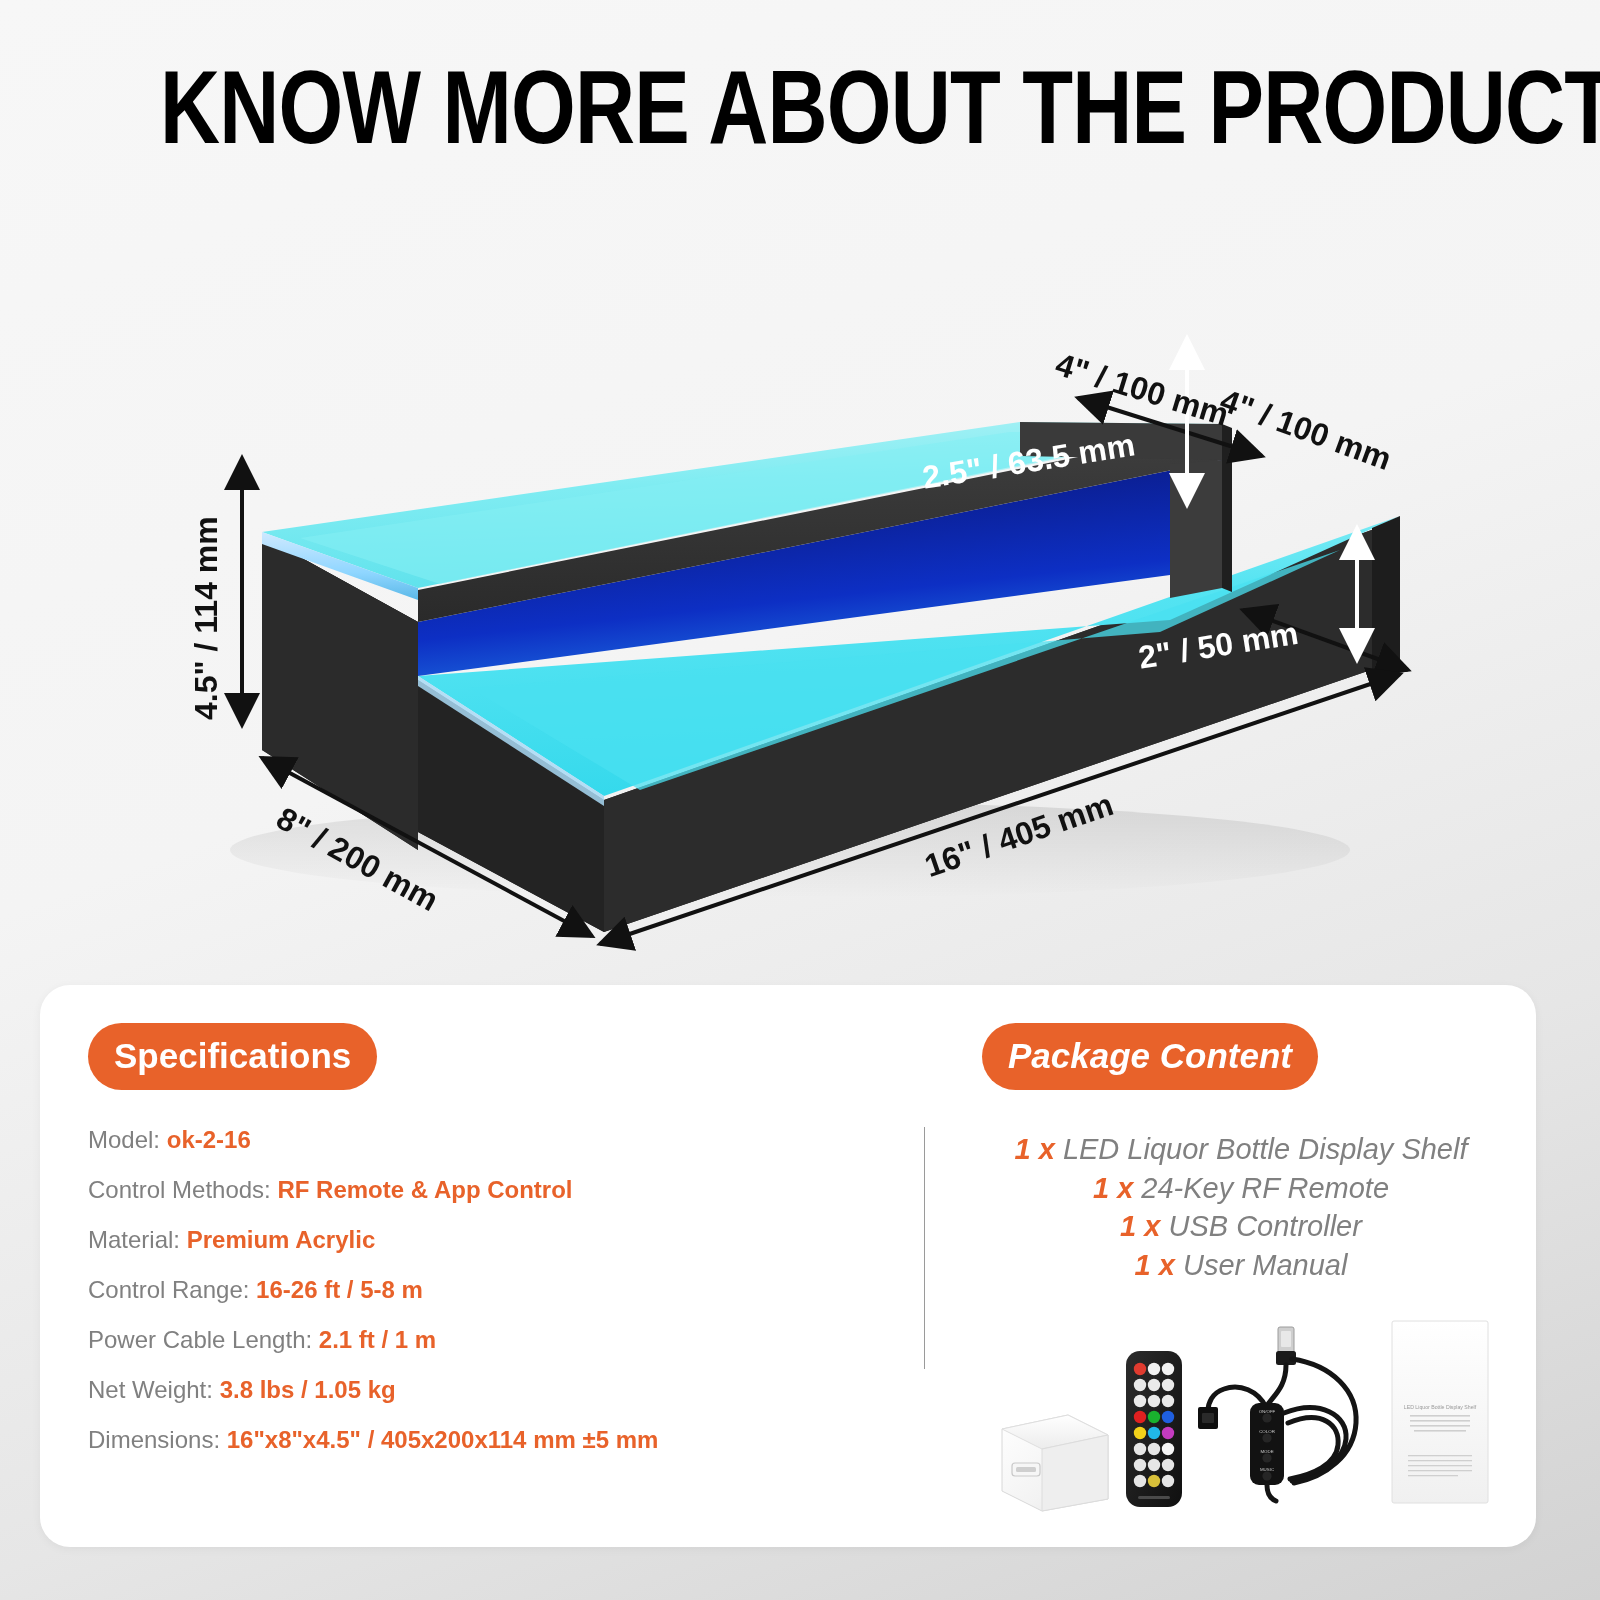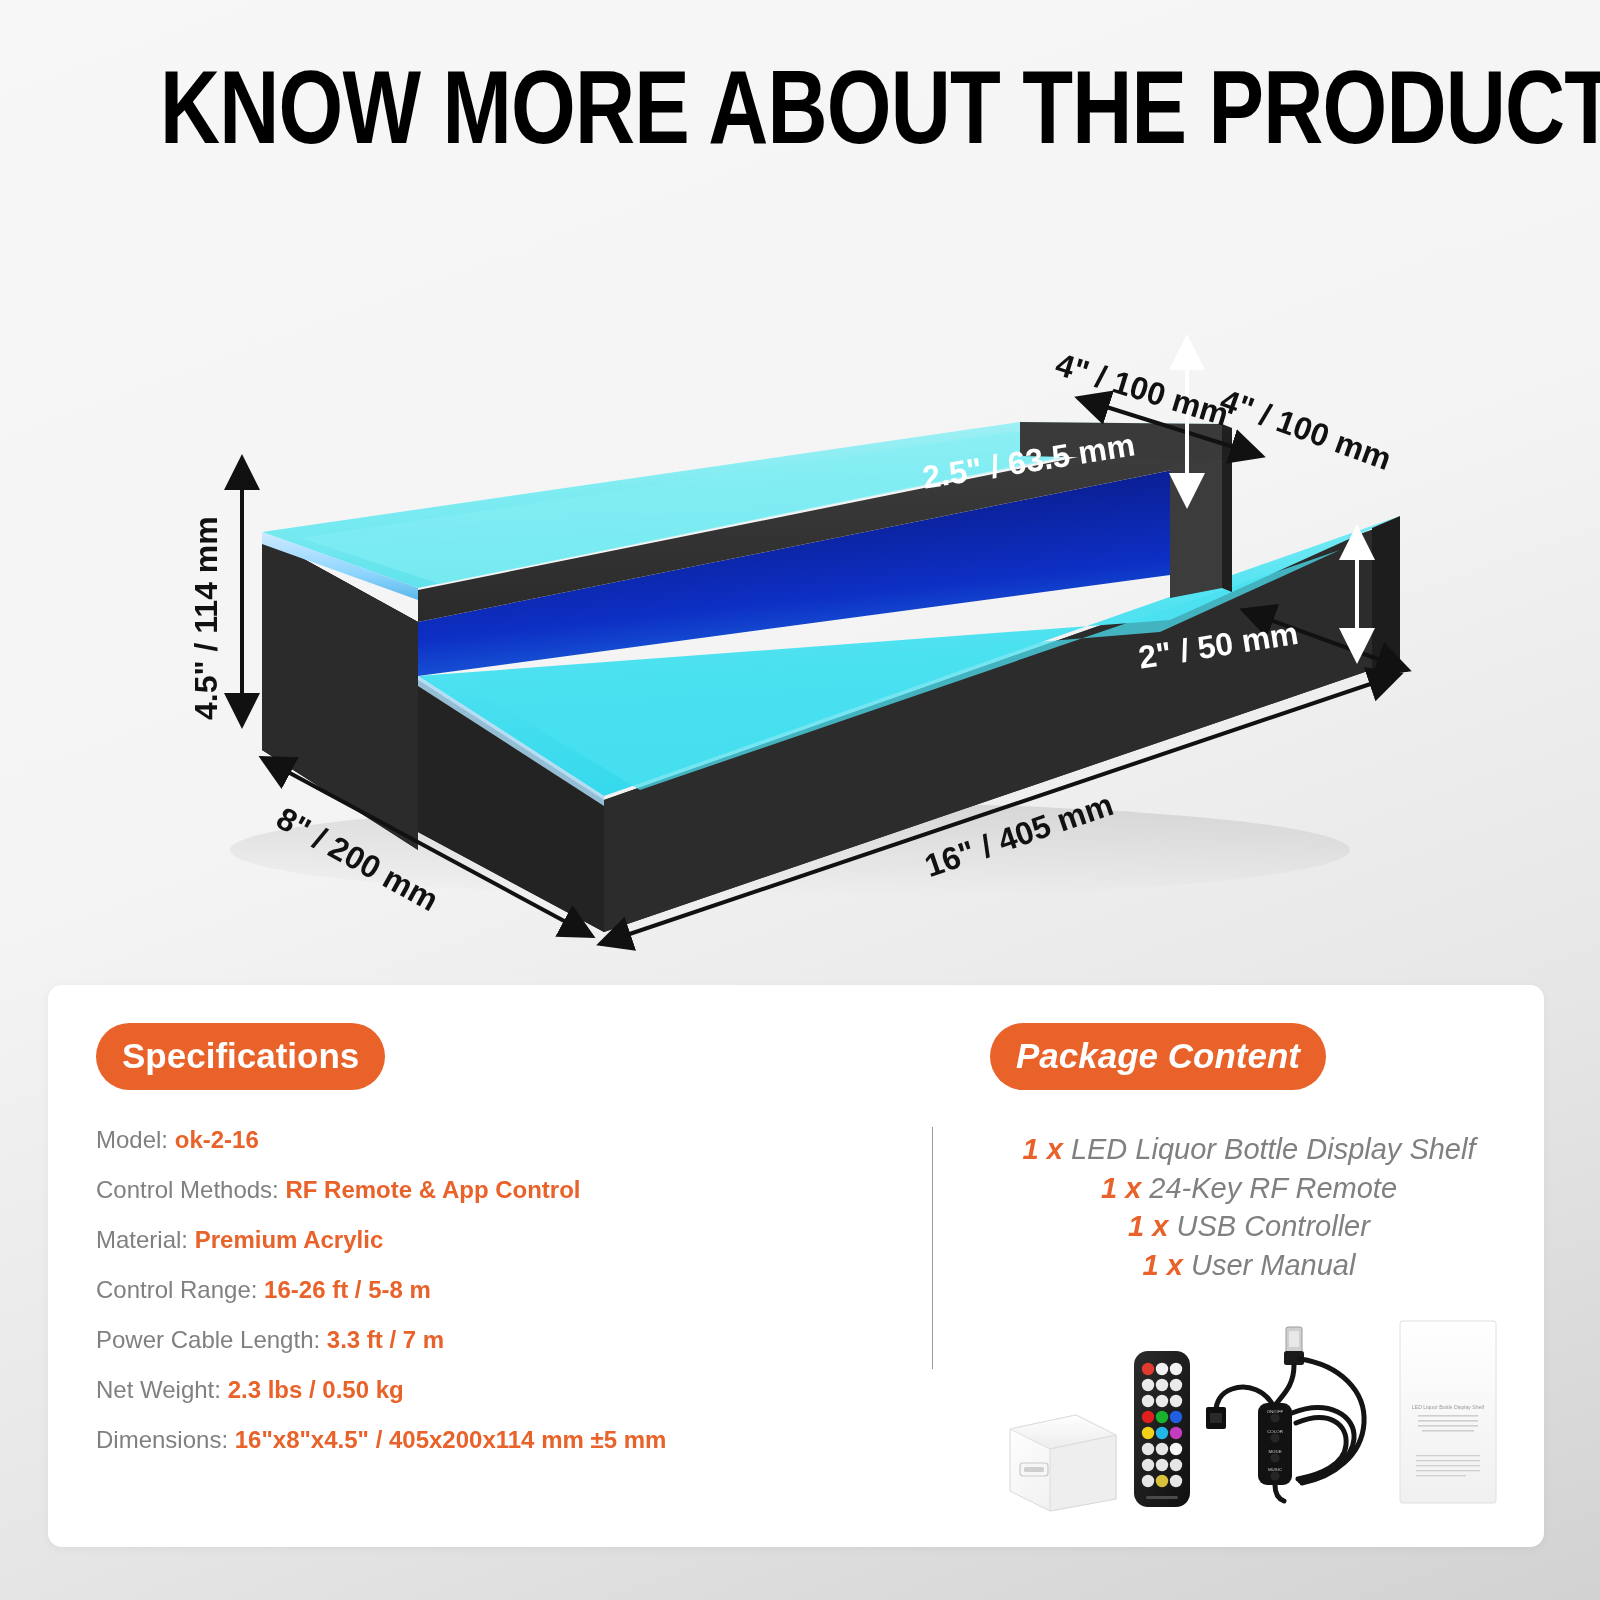--- a/index.html
+++ b/index.html
@@ -33,22 +33,22 @@
     position:absolute;
     font-family:"Liberation Sans",sans-serif;
     font-weight:bold;
     color:#111;
     white-space:nowrap;
   }
   .dim-label.white { color:#ffffff; }
 
   
   .card {
-    position:absolute; left:48px; top:985px; width:1496px; height:562px;
-    background:#ffffff; border-radius:14px;
+    position:absolute; left:40px; top:985px; width:1496px; height:562px;
+    background:#ffffff; border-radius:30px;
     box-shadow:0 2px 10px rgba(0,0,0,0.05);
   }
   .col-left  { position:absolute; left:48px; top:38px; width:820px; }
   .col-right { position:absolute; left:900px; top:38px; width:560px;font-style:italic; }
 
   .divider {
     position:absolute; left:884px; top:142px; width:1px; height:242px;
     background:#9a9a9a;
   }
 
@@ -228,25 +228,25 @@
       <div class="spec-row">
         <span class="spec-key">Material:</span>
         <span class="spec-val">Premium Acrylic</span>
       </div>
       <div class="spec-row">
         <span class="spec-key">Control Range:</span>
         <span class="spec-val">16-26 ft / 5-8 m</span>
       </div>
       <div class="spec-row">
         <span class="spec-key">Power Cable Length:</span>
-        <span class="spec-val">3.3 ft / 7 m</span>
+        <span class="spec-val">2.1 ft / 1 m</span>
       </div>
       <div class="spec-row">
         <span class="spec-key">Net Weight:</span>
-        <span class="spec-val">2.3 lbs / 0.50 kg</span>
+        <span class="spec-val">3.8 lbs / 1.05 kg</span>
       </div>
       <div class="spec-row">
         <span class="spec-key">Dimensions:</span>
         <span class="spec-val">16"x8"x4.5" / 405x200x114 mm ±5 mm</span>
       </div>
     </div>
   </div>
 
   <div class="col-right">
     <div class="pill" style="margin-left:42px;">Package Content</div>

